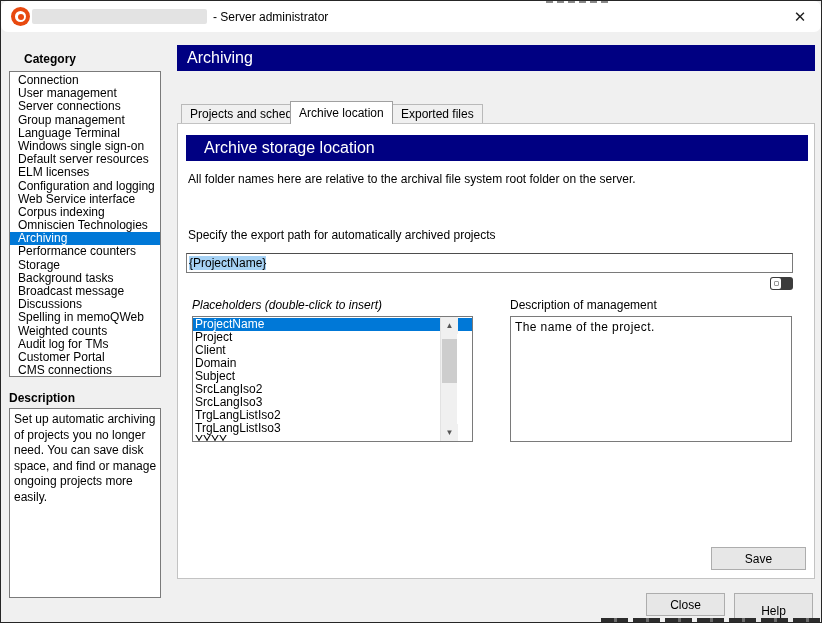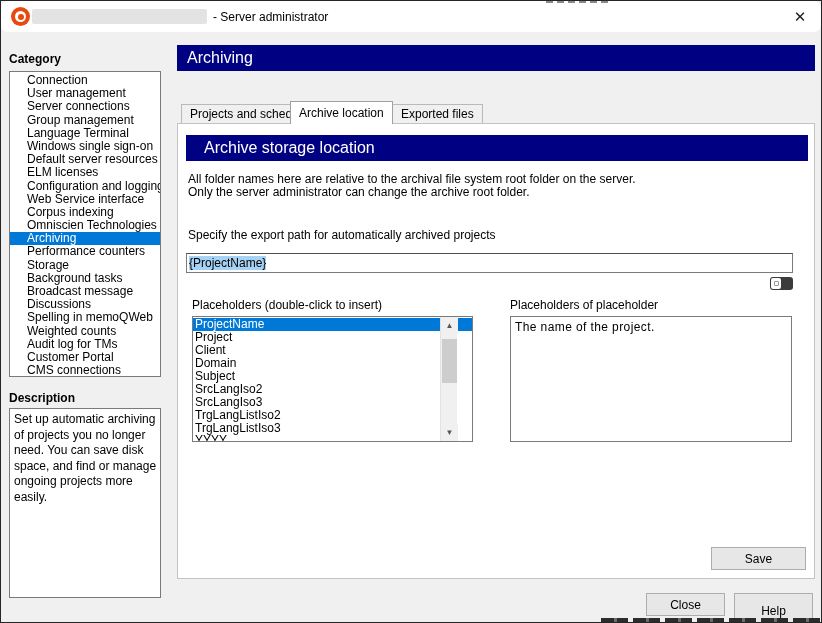--- a/index.html
+++ b/index.html
@@ -18,25 +18,25 @@
     border-radius:50%; background:#e8490f; }
   #title-redacted { position:absolute; left:31px; top:8px; width:175px; height:15px;
     background:#e3e3e3; border-radius:2px; }
   #title-text { position:absolute; left:212px; top:9px; font-size:12px; color:#000; }
   #close-btn { position:absolute; right:10px; top:5px; width:22px; height:22px;
     display:flex; align-items:center; justify-content:center; font-size:15px; color:#1a1a1a; cursor:default; }
   #top-smudge { position:absolute; left:545px; top:0; width:62px; height:2px;
     background:repeating-linear-gradient(90deg,#8a8a8a 0 7px,transparent 7px 11px); }
   
   .side-label { position:absolute; left:8px; font-weight:bold; font-size:12px; }
-  #category-label { top:51px; }
+  #category-label { top:51px;margin-left:15px; }
   #description-label { top:390px; }
   #category-list { position:absolute; left:8px; top:70px; width:152px; height:306px;
     background:#fff; border:1px solid #7a7a7a; overflow:hidden; padding-top:2px; }
-  .cat-item { height:13.2px; line-height:13.2px; padding-left:17px; font-size:12px; white-space:nowrap; }
+  .cat-item { height:13.2px; line-height:13.2px; padding-left:8px; font-size:12px; white-space:nowrap; }
   .cat-item.selected { background:#0078d7; color:#fff; }
   #sidebar-description-box { position:absolute; left:8px; top:407px; width:152px; height:190px;
     background:#fff; border:1px solid #7a7a7a; padding:3px 2px 3px 4px; line-height:15.5px; font-size:12px; }
   
   #page-header { position:absolute; left:176px; top:44px; width:638px; height:26px;
     background:#000082; color:#fff; font-size:16px; line-height:26px; padding-left:10px; }
   .tab { position:absolute; height:19px; top:103px; background:#f0f0f0;
     border:1px solid #b9b9b9; border-bottom:none; line-height:18px; text-align:center;
     font-size:12px; padding:0 8px; }
   #tab-projects { left:180px; }
@@ -54,21 +54,21 @@
   #export-path-input { position:absolute; left:8px; top:129px; width:607px; height:20px;
     background:#fff; border:1px solid #7a7a7a; border-top-color:#4d4d4d; line-height:18px;
     font-size:12px; padding-left:2px; }
   #export-path-input .sel { background:#a6d2f5; }
   #small-toggle { position:absolute; left:592px; top:153px; width:23px; height:13px;
     background:#3c3c3c; border-radius:3px; }
   #small-toggle .knob { position:absolute; left:1px; top:1px; width:10px; height:11px;
     background:#fff; border-radius:2px; }
   #small-toggle .knob-mark { position:absolute; left:3px; top:3px; width:5px; height:5px;
     border:1px solid #9a9a9a; border-radius:1px; }
-  #placeholders-label { position:absolute; left:14px; top:174px; font-size:12px; }
+  #placeholders-label { position:absolute; left:14px; top:174px; font-size:12px;font-style:italic; }
   #placeholder-list { position:absolute; left:14px; top:192px; width:281px; height:126px;
     background:#fff; border:1px solid #7a7a7a; overflow:hidden; padding:1px 0 0 0; }
   .ph-item { height:13px; line-height:13px; padding-left:2px; font-size:12px; white-space:nowrap; }
   .ph-item.selected { background:#0078d7; color:#fff; }
   #ph-partial { position:absolute; left:15px; top:310px; width:260px; height:7px; overflow:hidden;
     font-size:12px; line-height:13px; padding-left:2px; z-index:2; background:transparent; }
   
   #ph-scrollbar { position:absolute; left:262px; top:193px; width:17px; height:124px;
     background:#f0f0f0; border-left:1px solid #e2e2e2; }
   .sb-btn { position:absolute; left:0; width:17px; height:17px; background:#f0f0f0;
@@ -136,21 +136,20 @@
 
   <div id="page-header">Archiving</div>
 
   <div class="tab" id="tab-projects">Projects and schedule</div>
   <div class="tab" id="tab-archive">Archive location</div>
   <div class="tab" id="tab-exported">Exported files</div>
 
   <div id="tab-panel">
     <div id="section-header">Archive storage location</div>
     <div id="info-line1">All folder names here are relative to the archival file system root folder on the server.</div>
-    <div id="info-line2">Only the server administrator can change the archive root folder.</div>
 
     <div id="export-path-label">Specify the export path for automatically archived projects</div>
     <div id="export-path-input"><span class="sel">{ProjectName}</span></div>
 
     <div id="small-toggle">
       <div class="knob">
           <div class="knob-mark"></div>
         </div>
     </div>
 
@@ -166,21 +165,21 @@
         <div class="ph-item">TrgLangListIso2</div>
         <div class="ph-item">TrgLangListIso3</div>
       </div>
     <div id="ph-partial" class="ph-item">YYYY</div>
     <div id="ph-scrollbar">
       <div class="sb-btn" id="sb-up">▲</div>
       <div id="sb-thumb"></div>
       <div class="sb-btn" id="sb-down">▼</div>
     </div>
 
-    <div id="ph-desc-label">Placeholders of placeholder</div>
+    <div id="ph-desc-label">Description of management</div>
     <div id="ph-desc-box">The name of the project.</div>
 
     <button class="win-btn" id="save-btn">Save</button>
   </div>
 
   <button class="win-btn" id="close-button">Close</button>
   <button class="win-btn" id="help-button">Help</button>
 
   <div id="bottom-redacted"></div>
 </div>

